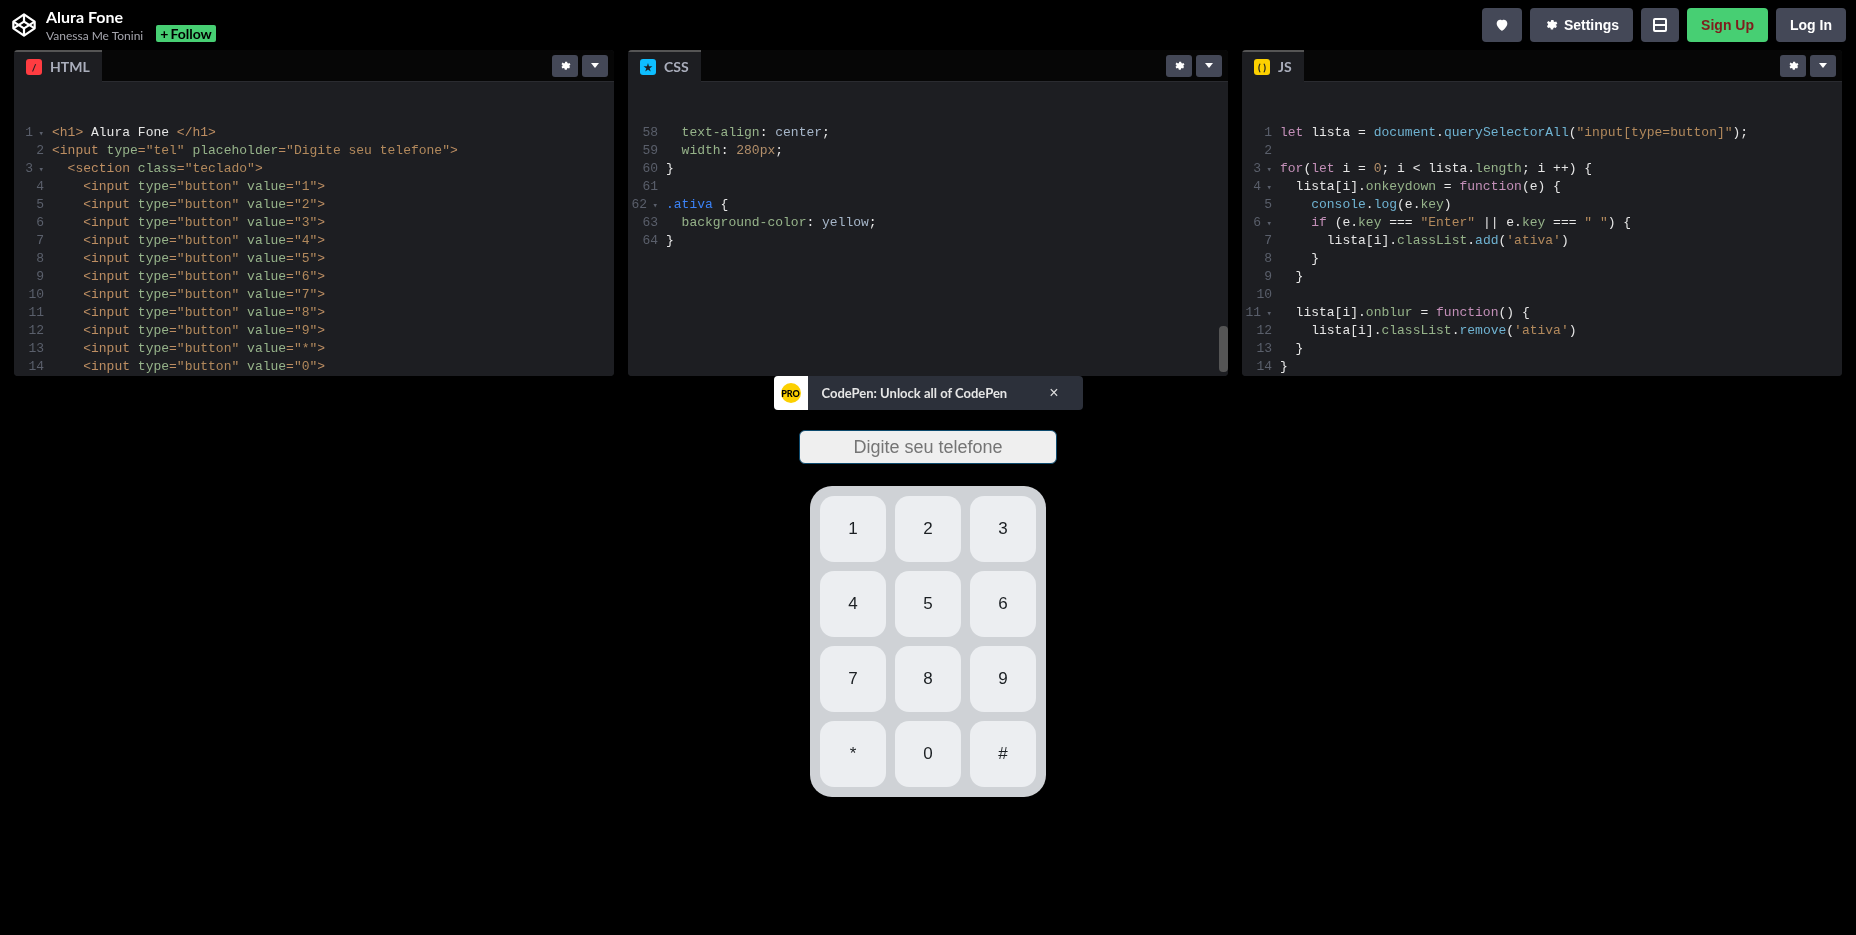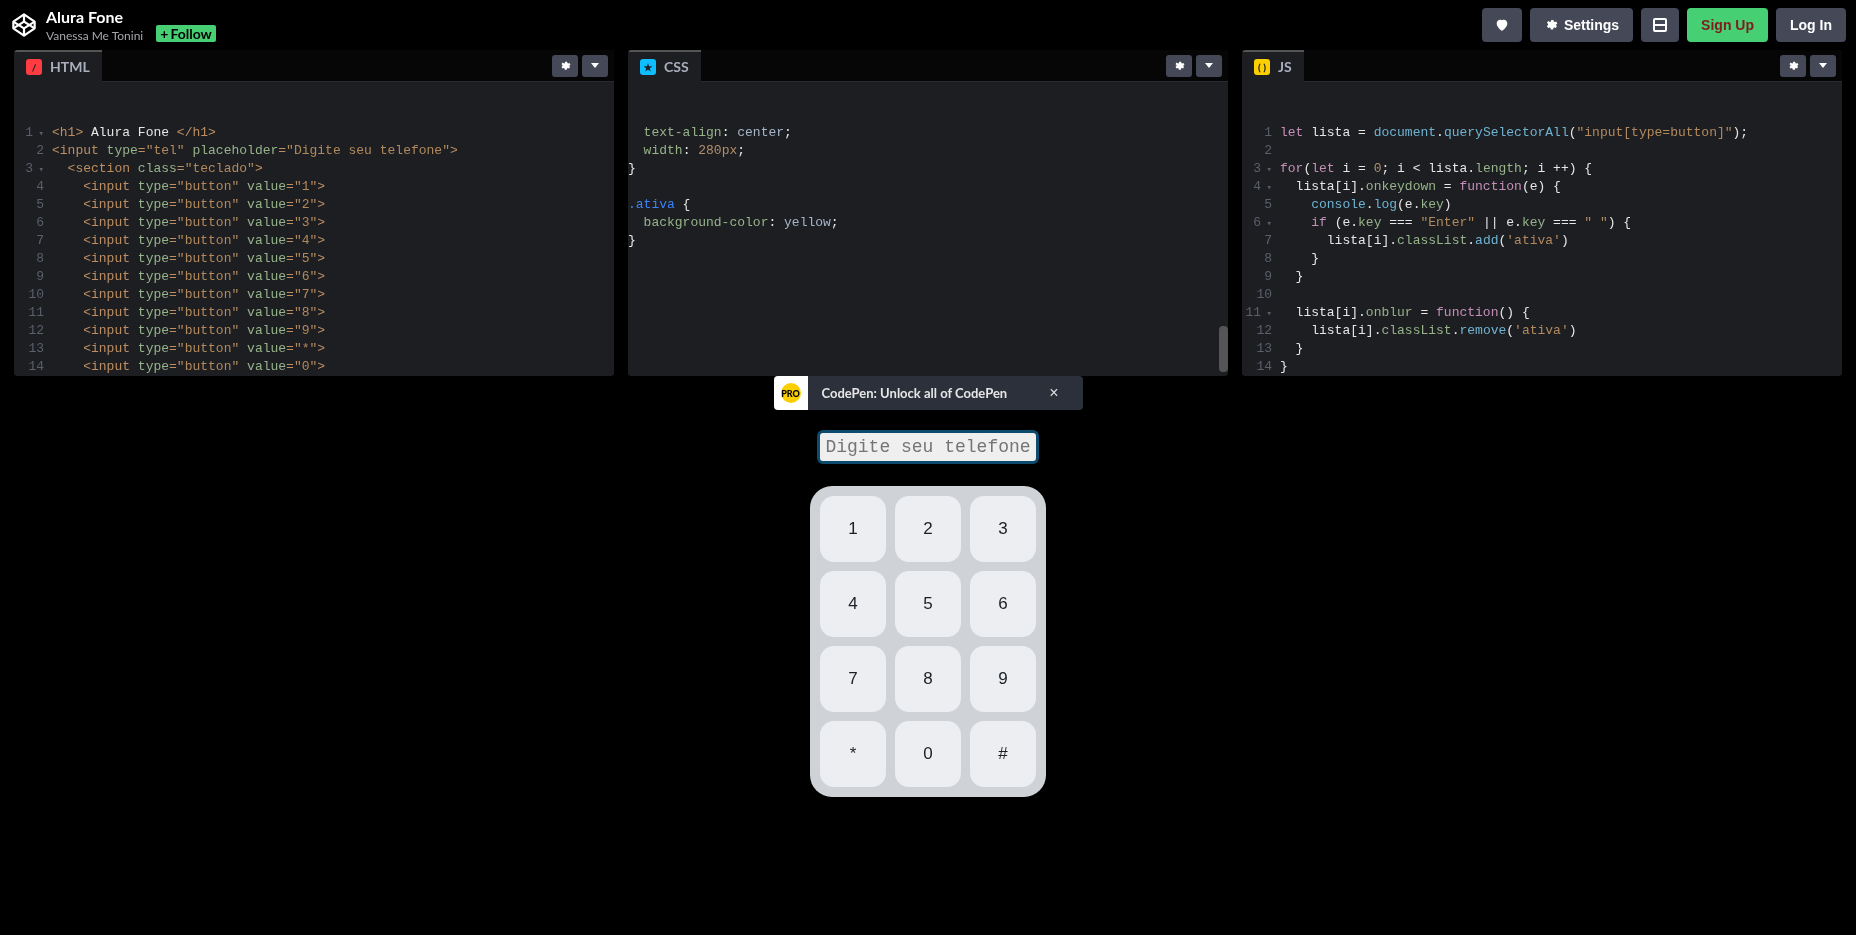--- a/index.html
+++ b/index.html
@@ -149,22 +149,22 @@
   .adbar .msg{font-weight:700;font-size:13px;color:#e6e6e6;}
   .adbar .close{margin-left:22px;color:#ddd;font-size:16px;cursor:pointer;background:none;border:none;line-height:1;}
 
   
   .preview{flex:1;background:#000;height:calc(935px - 50px - 326px - 14px);position:relative;}
   .preview-stage{
     position:absolute;inset:0;display:flex;flex-direction:column;align-items:center;
     padding-top:40px;font-family:system-ui,sans-serif;color:#1b1f23;
   }
   .tel-input{
-    width:222px;height:34px;border-radius:6px;border:3px solid #0c4a6e;
-    background:#efefef;color:#666;text-align:center;font-family:Liberation Mono, monospace;font-size:18px;
+    width:258px;height:34px;border-radius:6px;border:1px solid #0c4a6e;
+    background:#efefef;color:#666;text-align:center;font-family:Liberation Sans, sans-serif;font-size:18px;
     outline:none;
   }
   .keypad{
     margin-top:22px;width:236px;background:#cfd2d6;border-radius:22px;
     padding:10px;display:grid;grid-template-columns:repeat(3,1fr);gap:9px;
   }
   .key{
     height:66px;border:none;border-radius:14px;background:#eceef1;color:#1b1f23;
     font-size:17px;font-weight:500;cursor:pointer;
   }
@@ -254,20 +254,21 @@
               <path d="M12 8a4 4 0 100 8 4 4 0 000-8zm9 4a7 7 0 00-.1-1l2-1.6-2-3.4-2.4.9a7 7 0 00-1.8-1l-.4-2.5h-4l-.4 2.5a7 7 0 00-1.8 1L7.1 5 5 8.4 7 10a7 7 0 000 2L5 13.6l2 3.4 2.4-.9a7 7 0 001.8 1l.4 2.5h4l.4-2.5a7 7 0 001.8-1l2.4.9 2-3.4-2-1.6c0-.3.1-.7.1-1z"></path>
             </svg>
         </button>
         <button class="pbtn">
           <span class="chev"></span>
         </button>
       </div>
     </div>
     <div class="code">
       <div class="code-inner">
+        <div class="gutter-col"><div class="ln">58</div><div class="ln">59</div><div class="ln">60</div><div class="ln">61</div><div class="ln">62<span class="fold"> ▾</span></div><div class="ln">63</div><div class="ln">64</div></div>
         <div class="code-lines"><div class="row"><span class="t-txt">  </span><span class="t-prop">text-align</span><span class="t-op">: </span><span class="t-css">center</span><span class="t-op">;</span></div><div class="row"><span class="t-txt">  </span><span class="t-prop">width</span><span class="t-op">: </span><span class="t-val">280px</span><span class="t-op">;</span></div><div class="row"><span class="t-op">}</span></div><div class="row"><span class="t-txt"> </span></div><div class="row"><span class="t-sel">.ativa </span><span class="t-op">{</span></div><div class="row"><span class="t-txt">  </span><span class="t-prop">background-color</span><span class="t-op">: </span><span class="t-css">yellow</span><span class="t-op">;</span></div><div class="row"><span class="t-op">}</span></div></div>
       </div>
       <div class="panel-scroll"><div class="scroll-thumb" style="bottom:4px;"></div></div>
     </div>
   </div>
 
   <div class="panel">
     <div class="panel-head">
       <div class="tab">
         <span class="badge js">( )</span>

